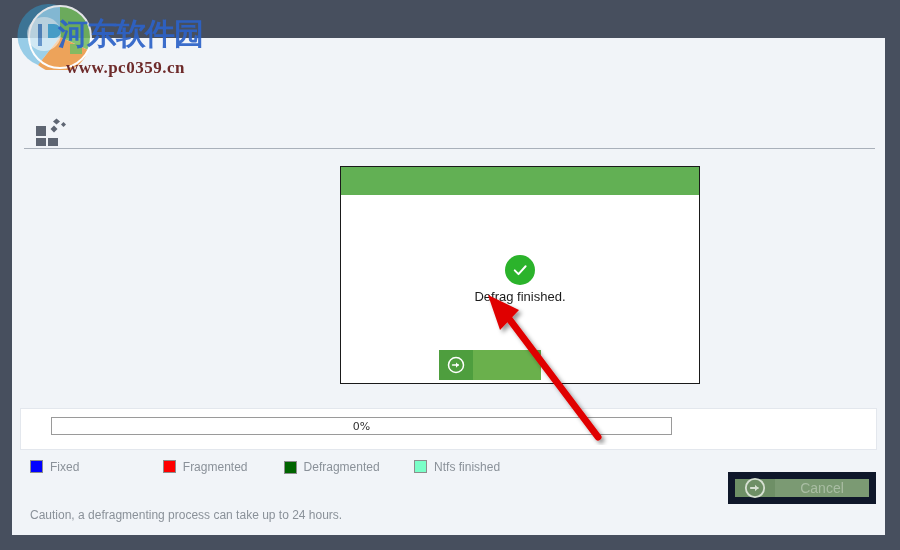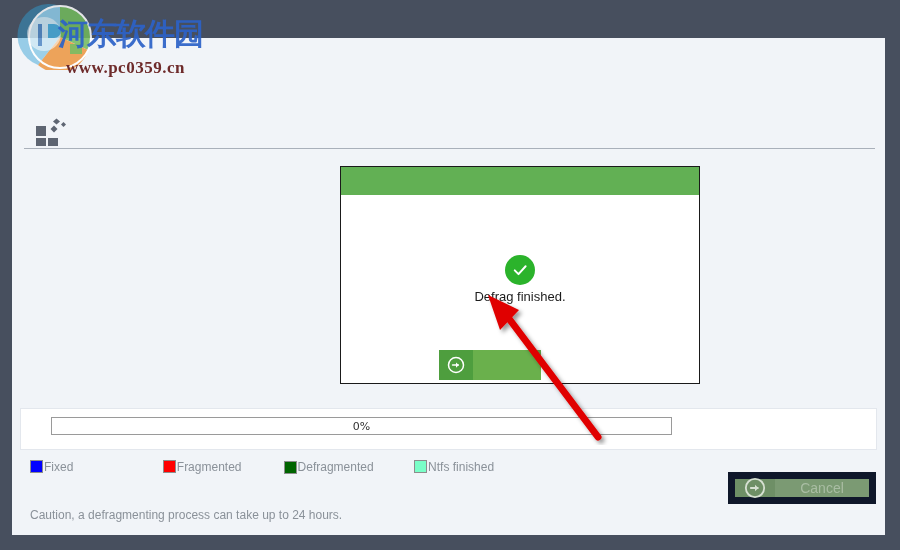--- a/index.html
+++ b/index.html
@@ -210,21 +210,21 @@
     width: 500px;
   }
   .legend-row {
     display: flex;
     height: 21px;
     align-items: center;
   }
   .legend-item {
     display: flex;
     align-items: center;
-    gap: 1px;
+    gap: 7px;
   }
   .legend-item.c0 { width: 125px; }
   .legend-item.c1 { width: 125px; margin-left: 12px; }
   .legend-item.c2 { width: 135px; align-items: flex-end; }
   .legend-item.c3 { width: 120px; }
   .swatch {
     width: 13px; height: 13px;
     box-sizing: border-box;
     border: 1px solid #8d8d8d;
     flex: 0 0 13px;

